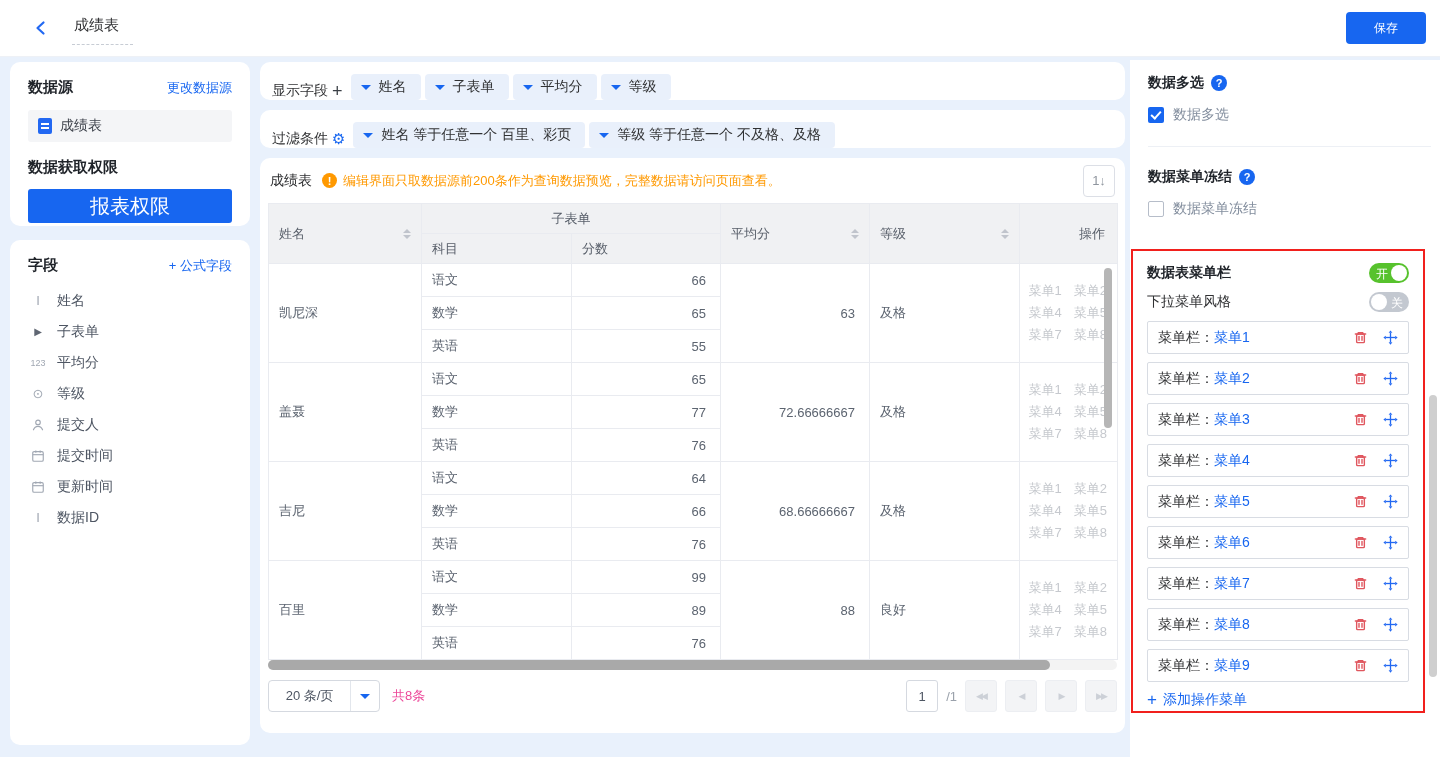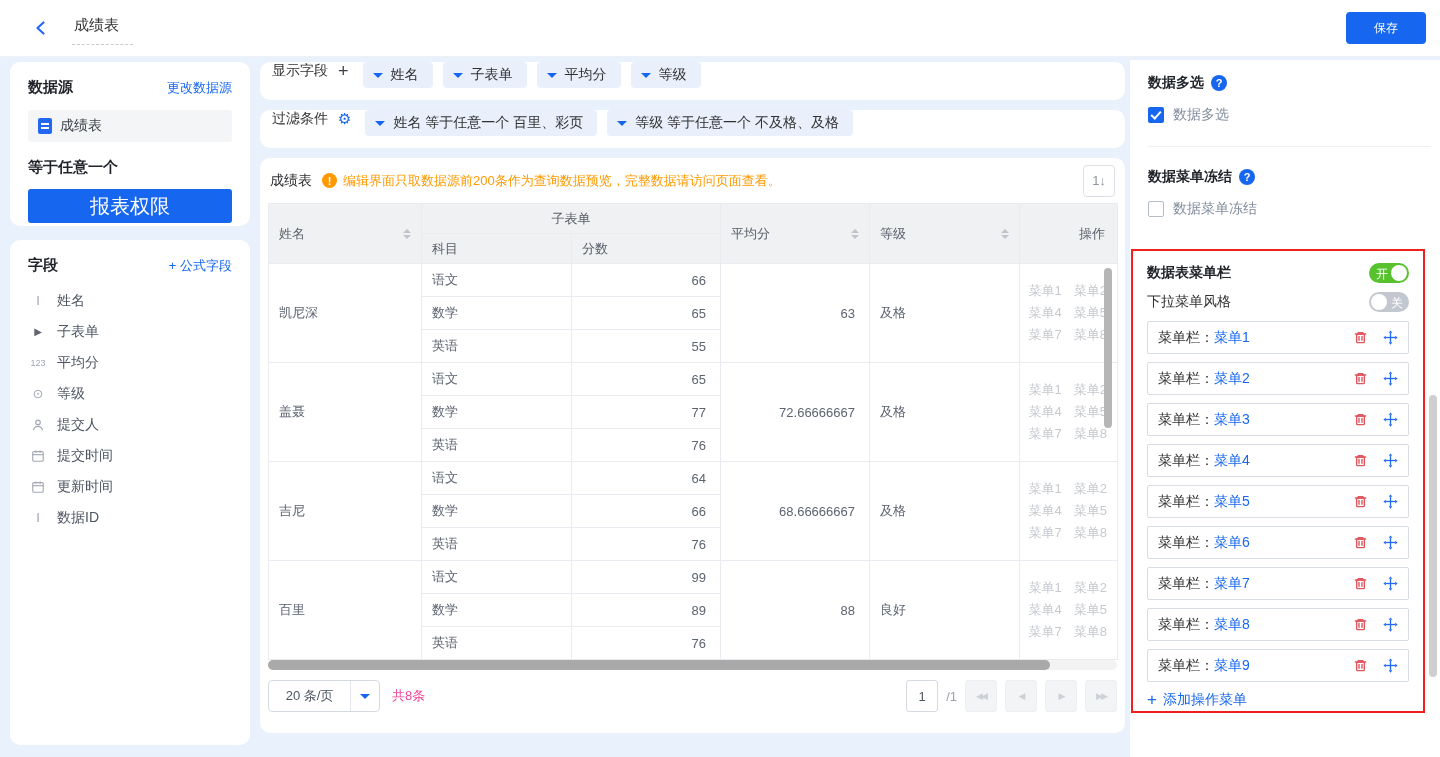--- a/index.html
+++ b/index.html
@@ -26,21 +26,21 @@
   .perm-btn{margin-top:12px;width:100%;height:34px;background:#1766f0;color:#fff;border:none;border-radius:3px;font-size:20px;cursor:pointer;}
 
   .fields-card{left:10px;top:240px;width:240px;height:505px;padding:16px 18px;}
   .field-list{margin-top:10px;}
   .field-item{height:31px;display:flex;align-items:center;gap:9px;color:#4e5663;cursor:pointer;}
   .f-ic{width:20px;display:inline-flex;justify-content:center;align-items:center;color:#a1a8b3;font-size:13px;flex:0 0 20px;}
   .f-ic.num{font-size:9px;letter-spacing:0;}
   .f-ic.tri{color:#5f6672;font-size:10px;}
 
   
-  .bar{left:260px;width:865px;height:38px;padding:0 12px;display:flex;align-items:flex-start;gap:10px;}
+  .bar{left:260px;width:865px;height:38px;padding:0 12px;display:flex;align-items:flex-end;gap:4px;}
   .bar-label{color:#303133;white-space:nowrap;}
   .plus-ic{font-size:18px;color:#3a3f46;cursor:pointer;line-height:1;margin-right:4px;}
   .gear-ic{color:#1766f0;font-size:15px;cursor:pointer;margin-right:4px;}
   .chip{height:26px;background:#e9f0fb;border-radius:4px;display:inline-flex;align-items:center;padding:0 14px 0 10px;gap:8px;color:#303133;font-size:14px;cursor:pointer;white-space:nowrap;}
   .caret-down{width:0;height:0;border:5px solid transparent;border-top-color:#1766f0;margin-top:5px;}
 
   .table-card{left:260px;top:158px;width:865px;height:575px;padding:0 8px;}
   .tbl-title-row{height:45px;display:flex;align-items:center;gap:10px;padding:0 2px;}
   .tbl-name{color:#303133;font-size:14px;}
   .warn{display:flex;align-items:center;gap:6px;color:#ff9900;font-size:13px;}
@@ -131,21 +131,21 @@
 
 <div class="card ds-card">
   <div class="panel-hd">
     <b>数据源</b>
     <a class="lnk">更改数据源</a>
   </div>
   <div class="ds-item">
     <span class="doc-ic"></span>
     <span>成绩表</span>
   </div>
-  <div class="sec-tt">等于任意一个</div>
+  <div class="sec-tt">数据获取权限</div>
   <button class="perm-btn">报表权限</button>
 </div>
 
 <div class="card fields-card">
   <div class="panel-hd">
     <b>字段</b>
     <a class="lnk">+ <span>公式字段</span></a>
   </div>
   <div class="field-list">
     <div class="field-item">

